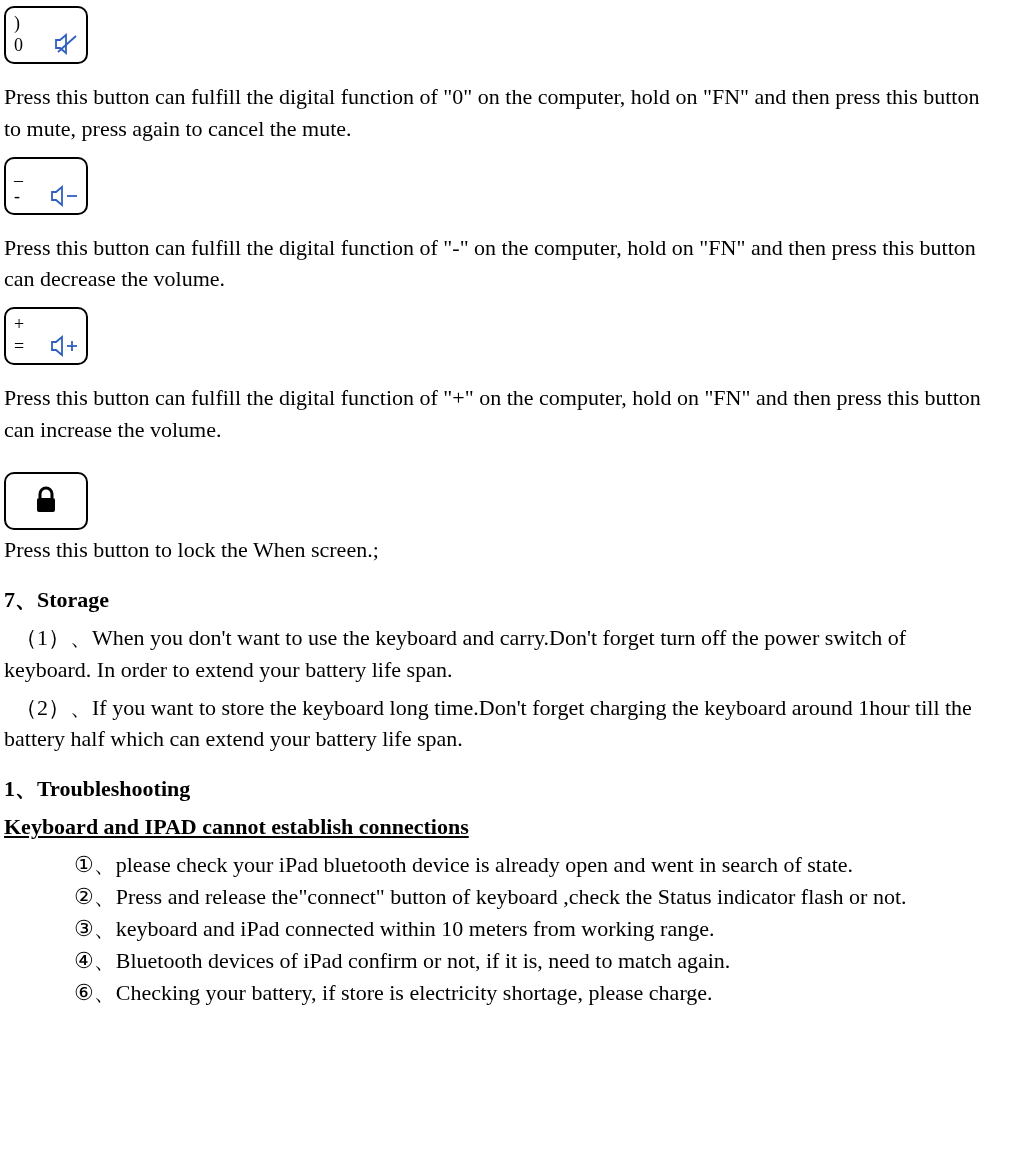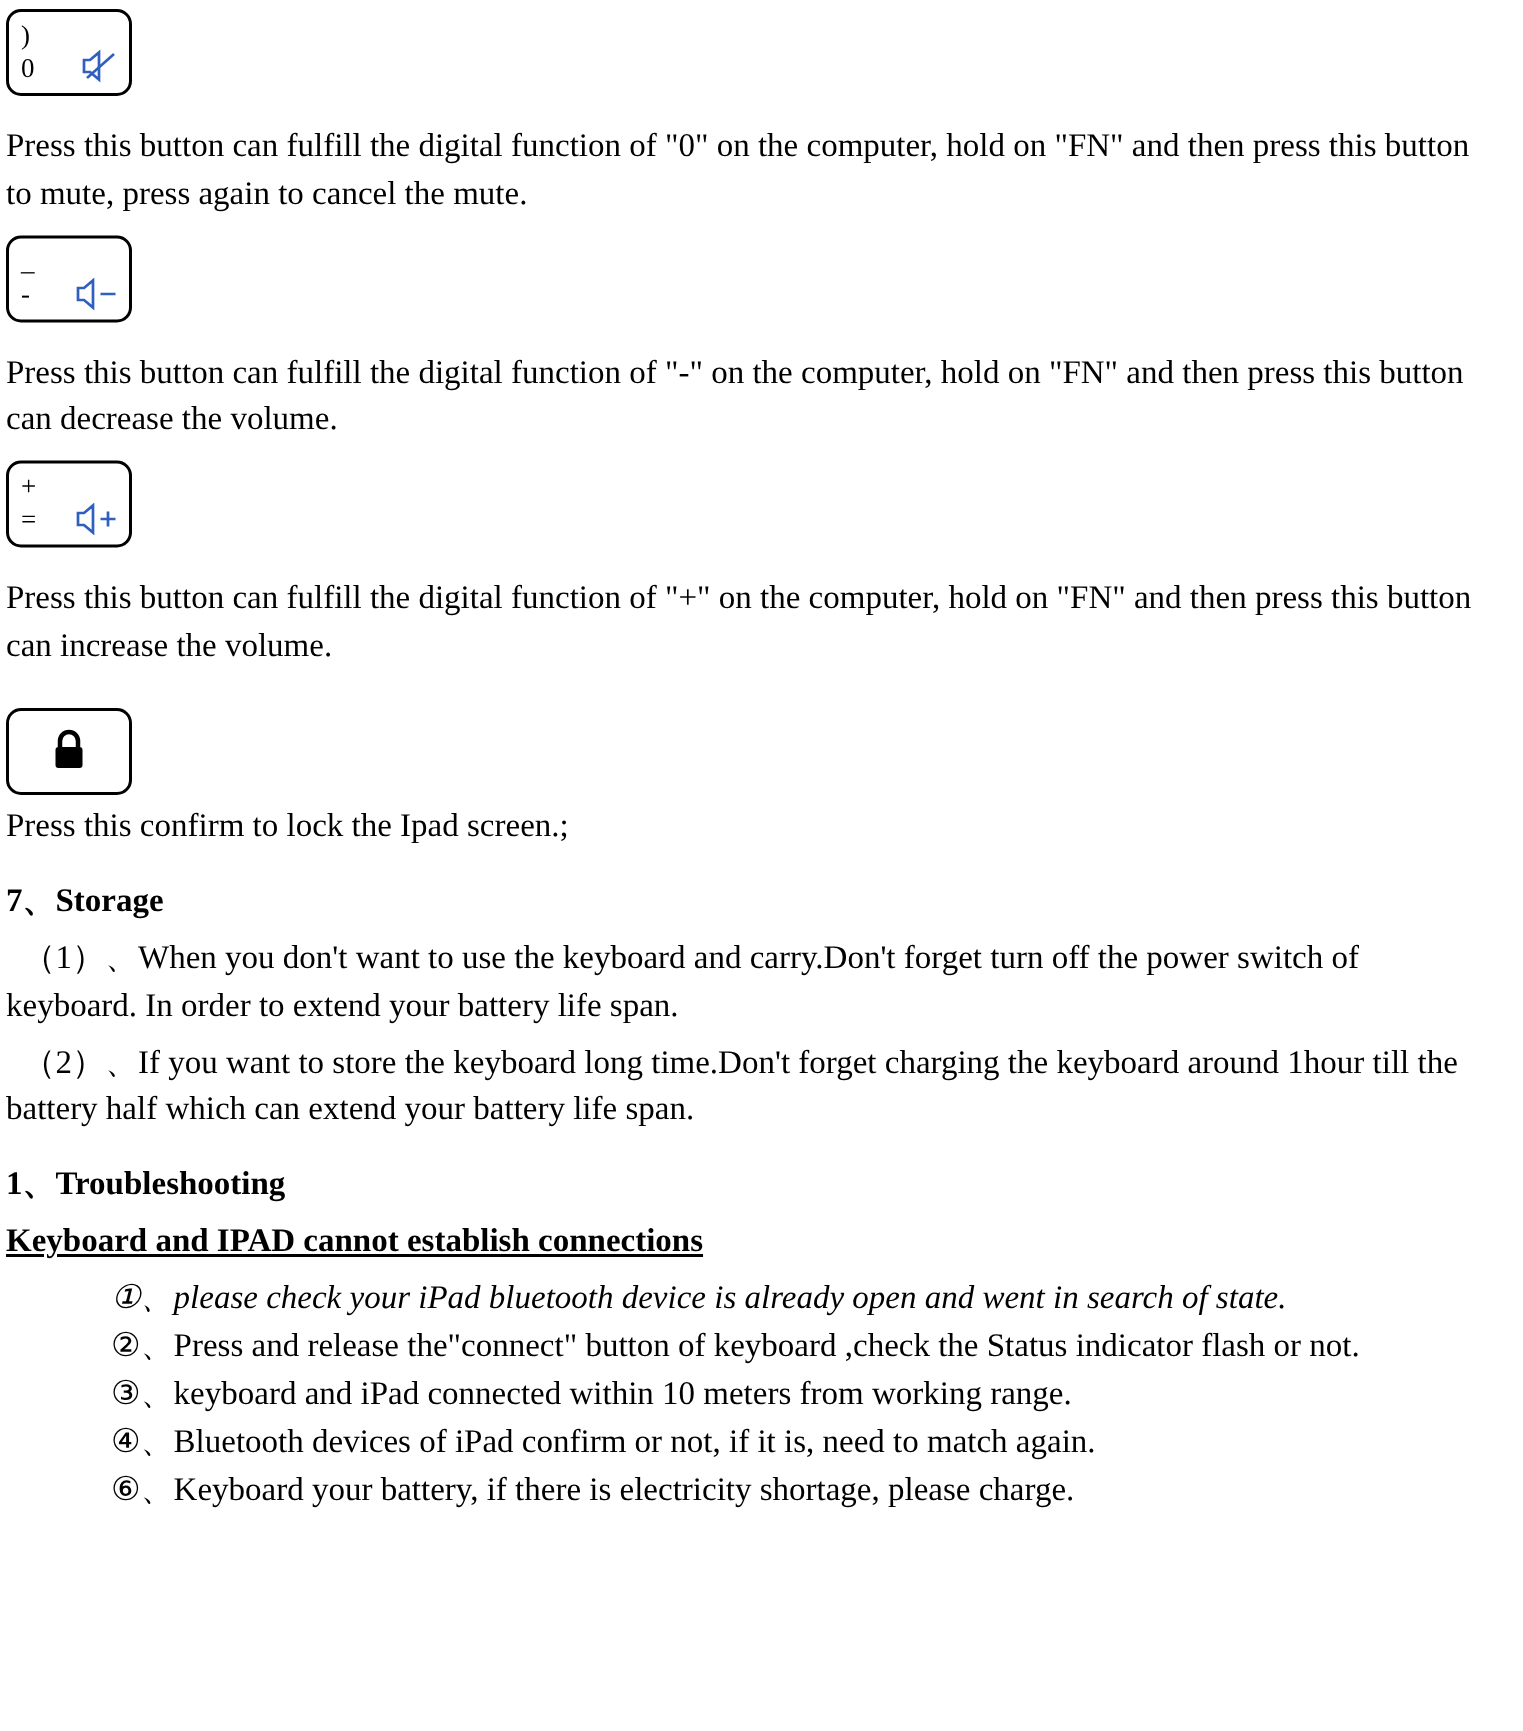--- a/index.html
+++ b/index.html
@@ -100,47 +100,47 @@
 
 
 <div class="keycap centered">
   <span>
     <svg width="28" height="30" viewBox="0 0 28 30">
       <path d="M8 12 v-4 a6 6 0 0 1 12 0 v4" fill="none" stroke="#000" stroke-width="3"></path>
       <rect x="5" y="12" width="18" height="14" rx="2" fill="#000"></rect>
     </svg>
   </span>
 </div>
-<p>Press this confirm to lock the Ipad screen.;</p>
+<p>Press this button to lock the When screen.;</p>
 
 
 <p class="section-title">7、Storage</p>
 <p class="storage-item">
   &nbsp;&nbsp;<span>（1）、</span><span>When you don't want to use the keyboard and carry.Don't forget turn off the power switch of keyboard. In order to extend your battery life span.</span>
 </p>
 <p class="storage-item">
   &nbsp;&nbsp;<span>（2）、</span><span>If you want to store the keyboard long time.Don't forget charging the keyboard around 1hour till the battery half which can extend your battery life span.</span>
 </p>
 
 
 <p class="section-title">1、Troubleshooting</p>
 <p class="sub-bold" style="margin-top:0">Keyboard and IPAD cannot establish connections</p>
 
 <div>
-  <div style="padding-left:70px;font-style:italic;">
+  <div style="padding-left:70px;">
     <span>①、</span><span>please check your iPad bluetooth device is already open and went in search of state.</span>
   </div>
   <div style="padding-left:70px;">
     <span>②、</span><span>Press and release the"connect" button of keyboard ,check the Status indicator flash or not.</span>
   </div>
   <div style="padding-left:70px;">
     <span>③、</span><span>keyboard and iPad connected within 10 meters from working range.</span>
   </div>
   <div style="padding-left:70px;">
     <span>④、</span><span>Bluetooth devices of iPad confirm or not, if it is, need to match again.</span>
   </div>
   <div style="padding-left:70px;">
-    <span>⑥、</span><span>Keyboard your battery, if there is electricity shortage, please charge.</span>
+    <span>⑥、</span><span>Checking your battery, if store is electricity shortage, please charge.</span>
   </div>
 </div>
 
 
 
 
 </body></html>

